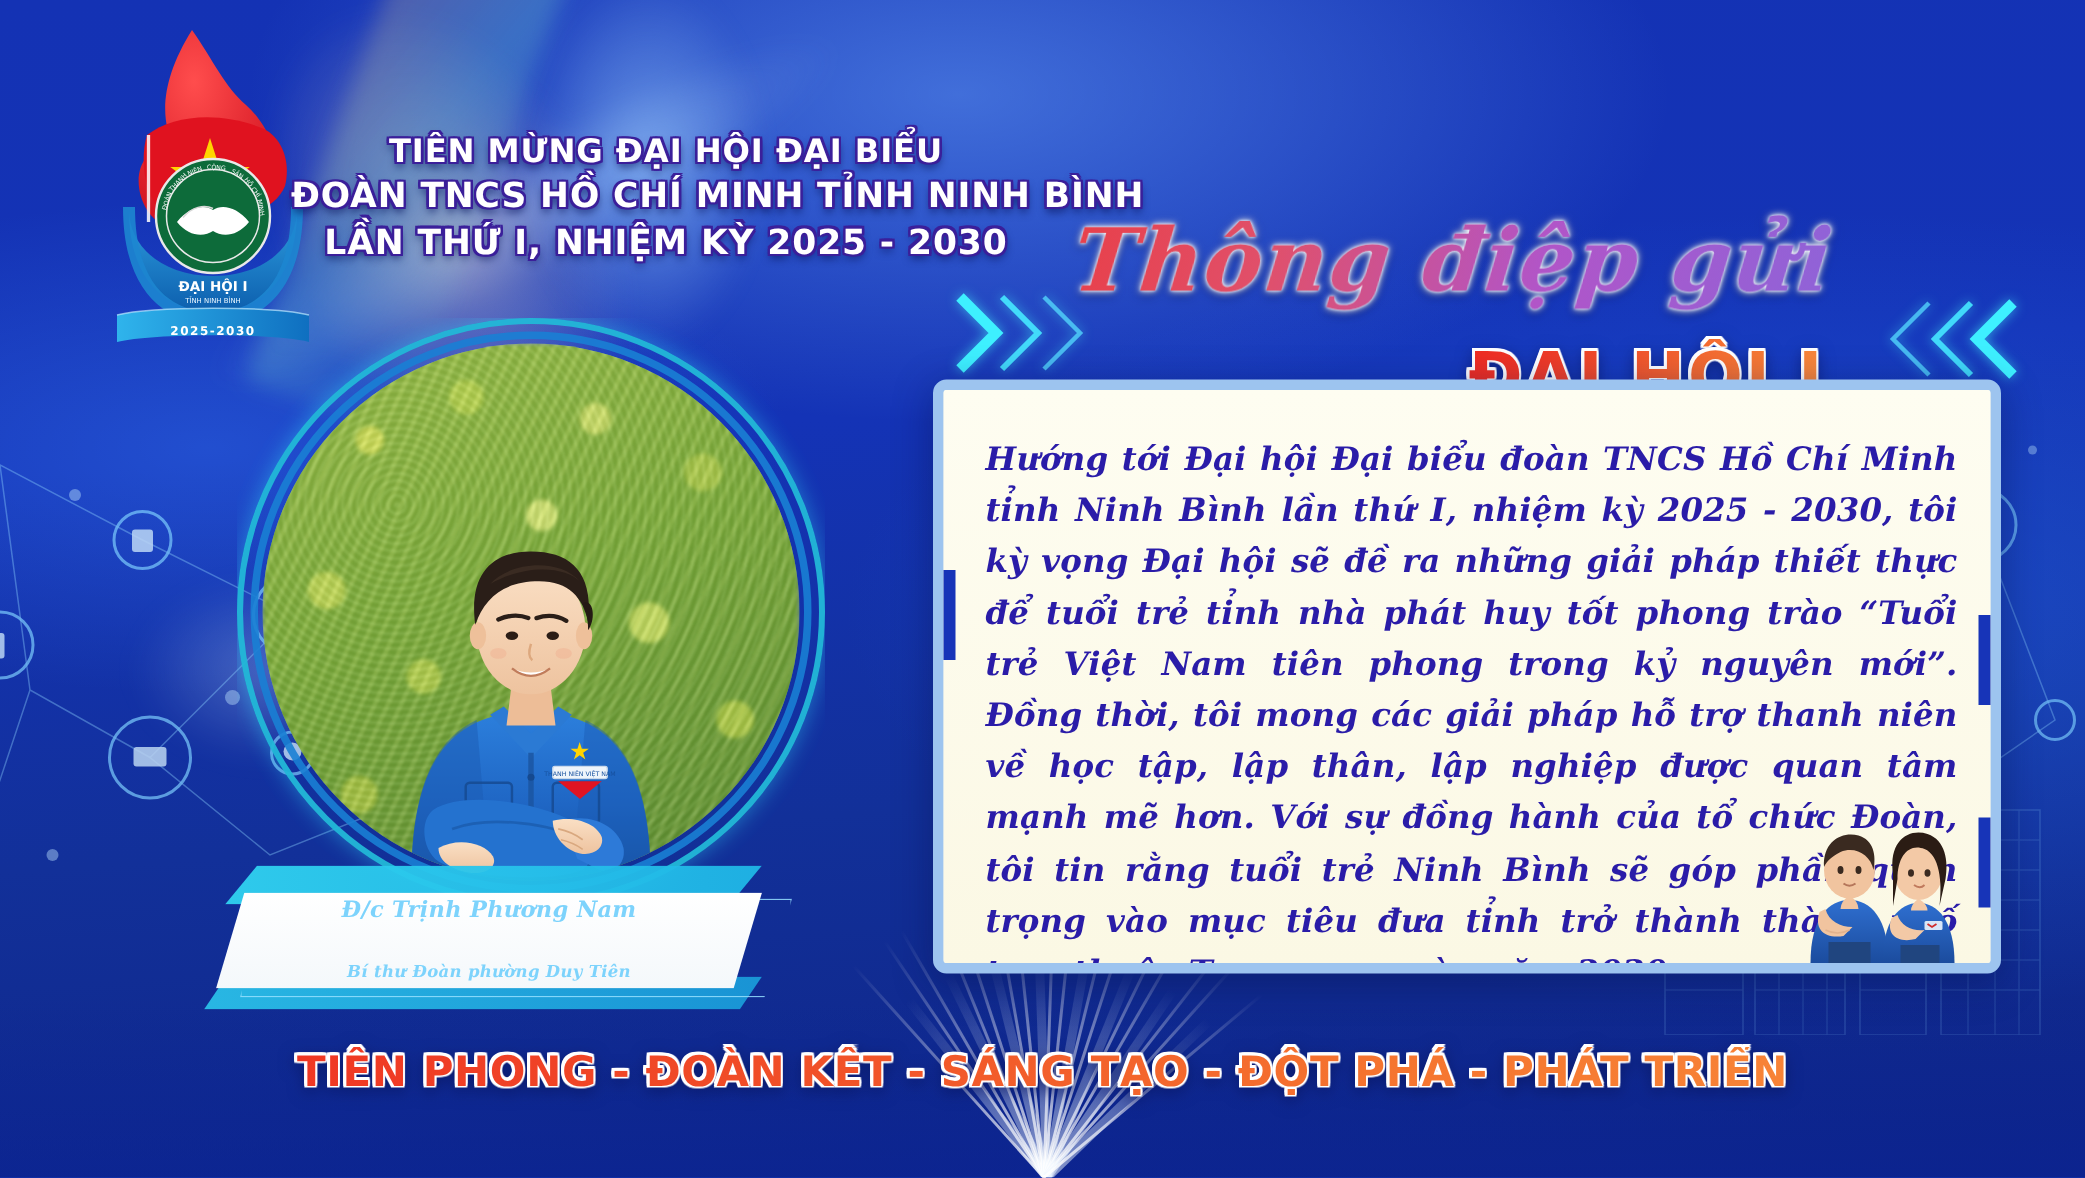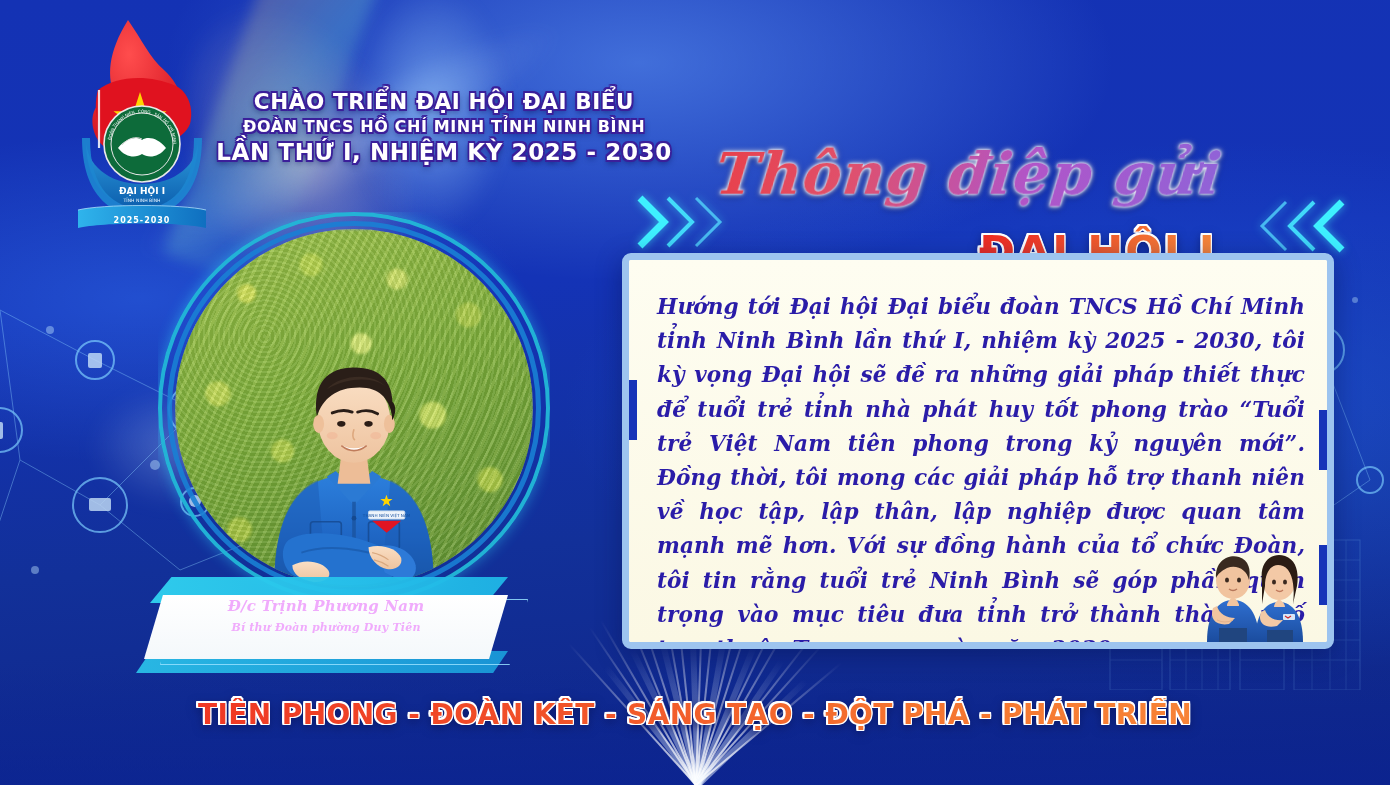--- a/index.html
+++ b/index.html
@@ -86,21 +86,21 @@
     color:#ffffff;
     letter-spacing:.6px;
     line-height:1.32;
     text-shadow:
       -1.6px 0 #3b1f9a, 1.6px 0 #3b1f9a, 0 -1.6px #3b1f9a, 0 1.6px #3b1f9a,
       -1.6px -1.6px #3b1f9a, 1.6px -1.6px #3b1f9a, -1.6px 1.6px #3b1f9a, 1.6px 1.6px #3b1f9a,
       0 3px 6px rgba(8,20,90,.8);
     white-space:nowrap;
   }
   .header .l1{ font-size:21.5px; }
-  .header .l2{ font-size:16px; }
+  .header .l2{ font-size:23px;text-align:right; }
   .header .l3{ font-size:23px; }
 
   
   .script-title{
     position:absolute; left:716px; top:140px;
     font-family:"DejaVu Serif", serif;
     font-style:italic; font-weight:bold;
     font-size:58px;
     letter-spacing:1px;
     background:linear-gradient(96deg,#e8404a 0%, #e0506b 26%, #b155c8 62%, #8f63d8 100%);
@@ -228,23 +228,23 @@
     clip-path:polygon(5% 0, 100% 0, 95% 100%, 0 100%);
   }
   .cap-box{
     position:absolute; left:8px; top:0; width:364px; height:64px;
     background:linear-gradient(180deg,#ffffff 0%, #f4f8fb 100%);
     clip-path:polygon(5.2% 0, 100% 0, 94.8% 100%, 0 100%);
     box-shadow:0 4px 14px rgba(6,18,80,.3);
   }
   .cap-text{
     position:absolute; left:8px; top:0; width:364px; height:64px;
-    display:flex; flex-direction:column; align-items:center; justify-content:flex-start;
+    display:flex; flex-direction:column; align-items:center; justify-content:space-between;
     font-family:"DejaVu Serif", serif; font-style:italic; font-weight:bold;
-    color:#f0abfc;
+    color:#7dd3fc;
   }
   .cap-text .n1{ font-size:15px; line-height:22px; letter-spacing:.2px; }
   .cap-text .n2{ font-size:11px; line-height:22px; letter-spacing:.2px; }
 
   
   .slogan{
     position:absolute; left:0; right:0; top:698px;
     text-align:center;
     font-family:"DejaVu Sans", sans-serif;
     font-weight:bold; font-size:28px;
@@ -431,21 +431,21 @@
       <text x="70" y="182" text-anchor="middle" font-family="DejaVu Sans, sans-serif" font-size="9" font-weight="bold" fill="#ffffff">ĐẠI HỘI I</text>
       <text x="70" y="190" text-anchor="middle" font-family="DejaVu Sans, sans-serif" font-size="4.6" fill="#eaf6ff">TỈNH NINH BÌNH</text>
 
       <path d="M6 198 C30 192 110 192 134 198 L134 216 C110 210 30 210 6 216 Z" fill="url(#gribbon)"></path>
       <path d="M6 198 C30 192 110 192 134 198" stroke="#bfeaff" stroke-width="1" fill="none" opacity=".7"></path>
       <text x="70" y="211" text-anchor="middle" font-family="DejaVu Sans, sans-serif" font-size="8" font-weight="bold" fill="#ffffff" letter-spacing="1">2025-2030</text>
     </svg>
   </div>
 
   <div class="header">
-    <div class="l1">CHÀO TRIỂN ĐẠI HỘI ĐẠI BIỂU</div>
+    <div class="l1">TIÊN MỪNG ĐẠI HỘI ĐẠI BIỂU</div>
     <div class="l2">ĐOÀN TNCS HỒ CHÍ MINH TỈNH NINH BÌNH</div>
     <div class="l3">LẦN THỨ I, NHIỆM KỲ 2025 - 2030</div>
   </div>
 
   <div class="script-title">Thông điệp gửi</div>
 
   <div class="daihoi">ĐẠI HỘI I</div>
 
   <div class="chev" style="left:634px; top:186px;">
     <svg width="92" height="72" viewBox="0 0 92 72">

